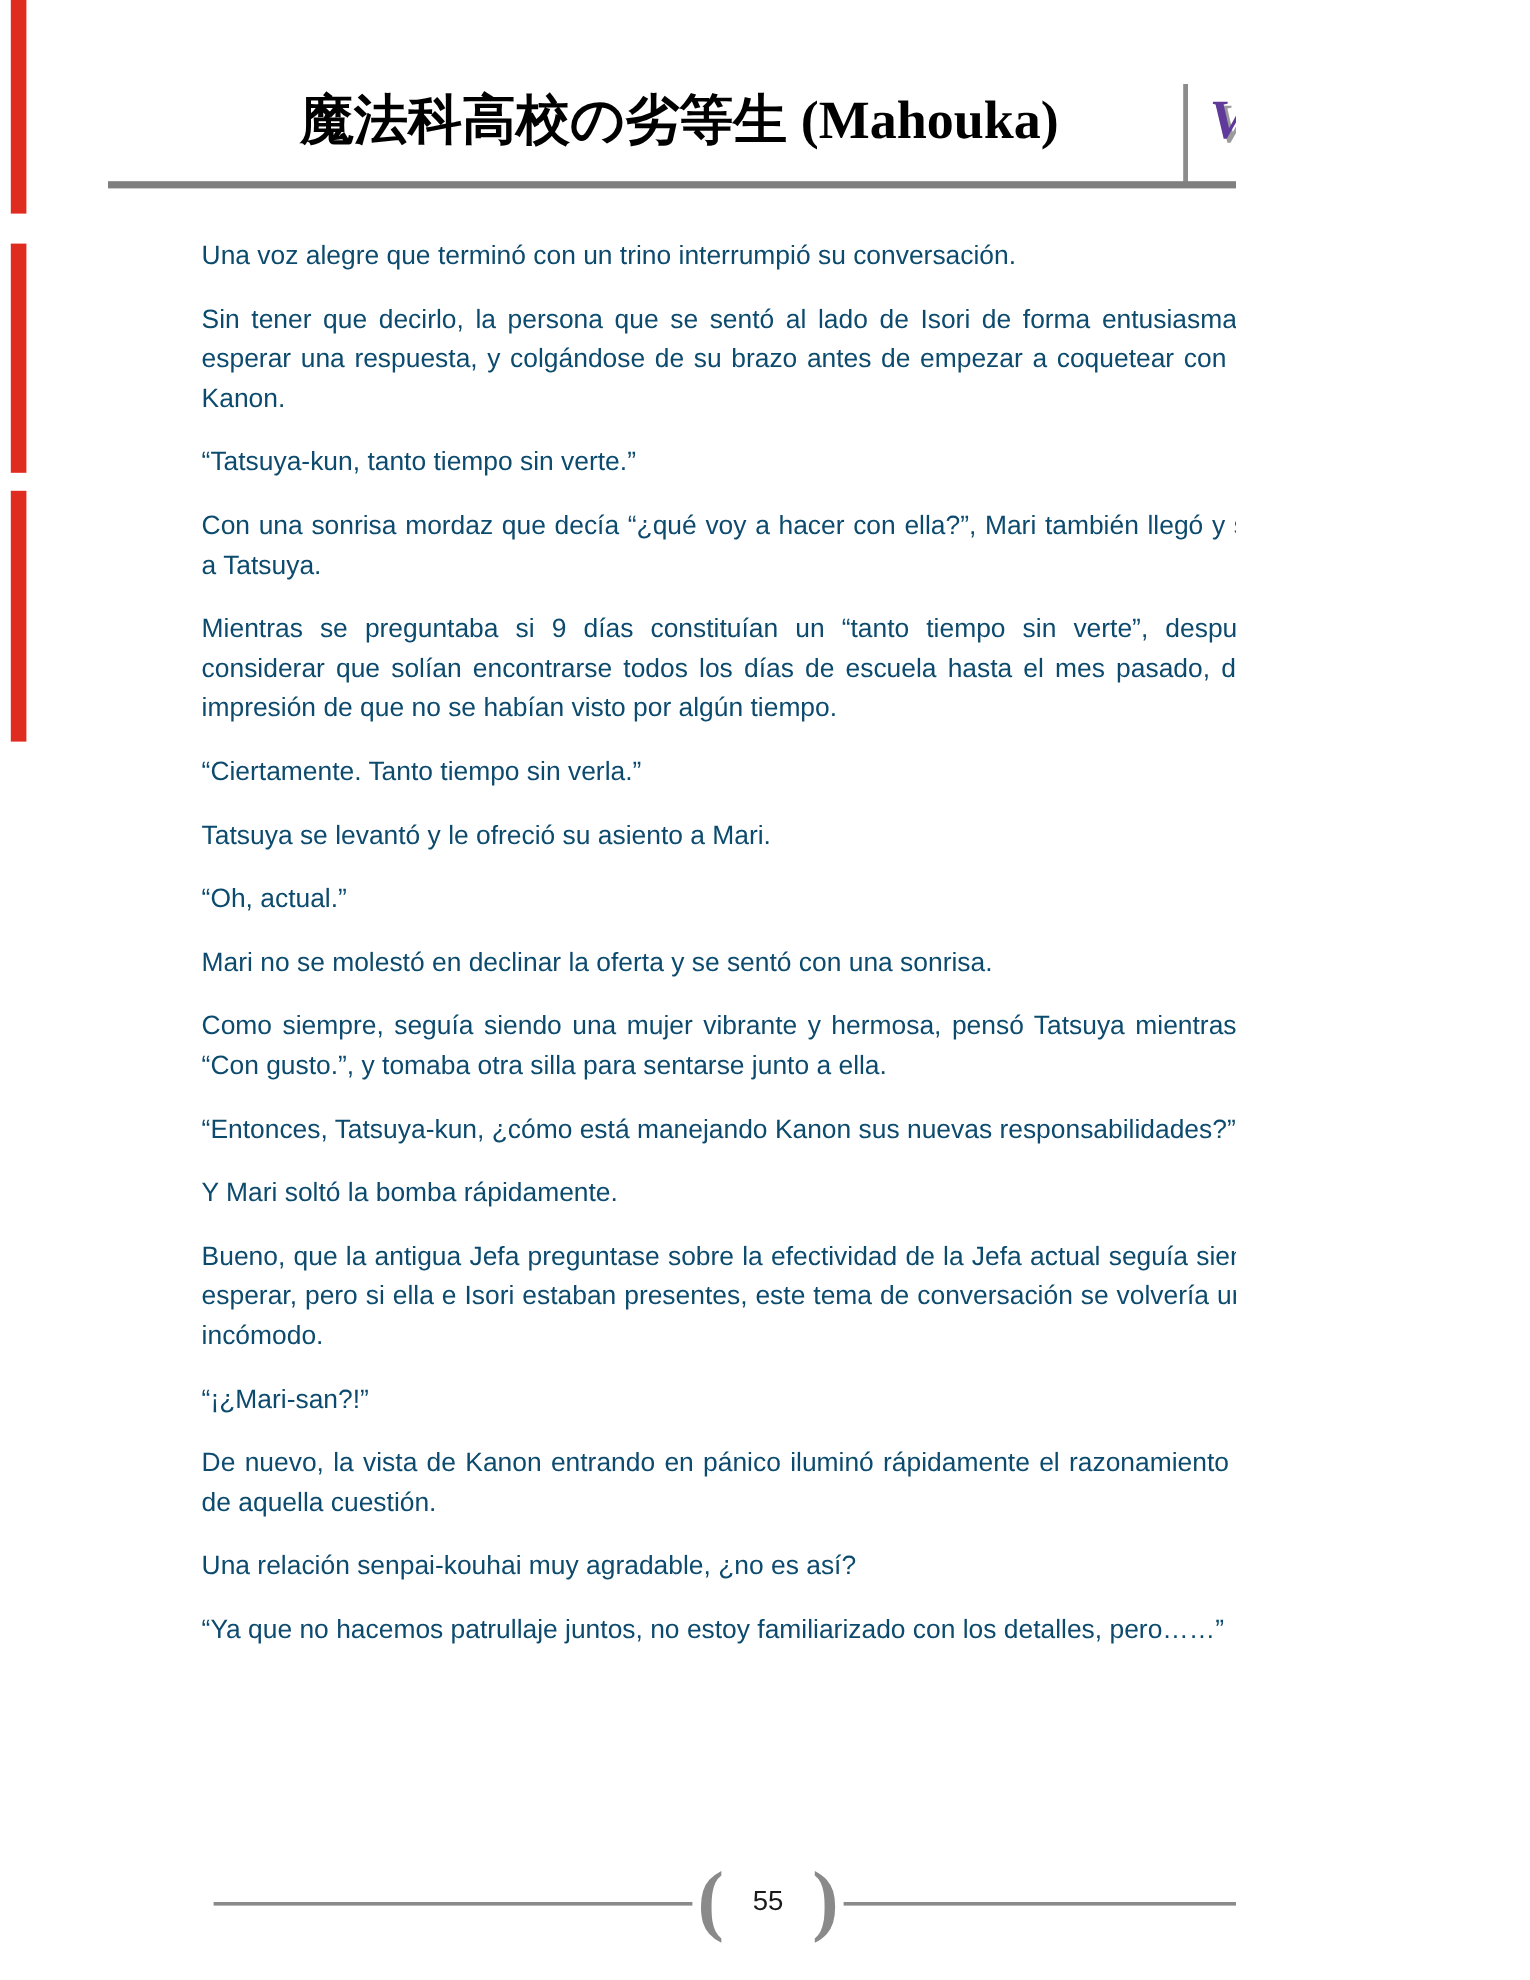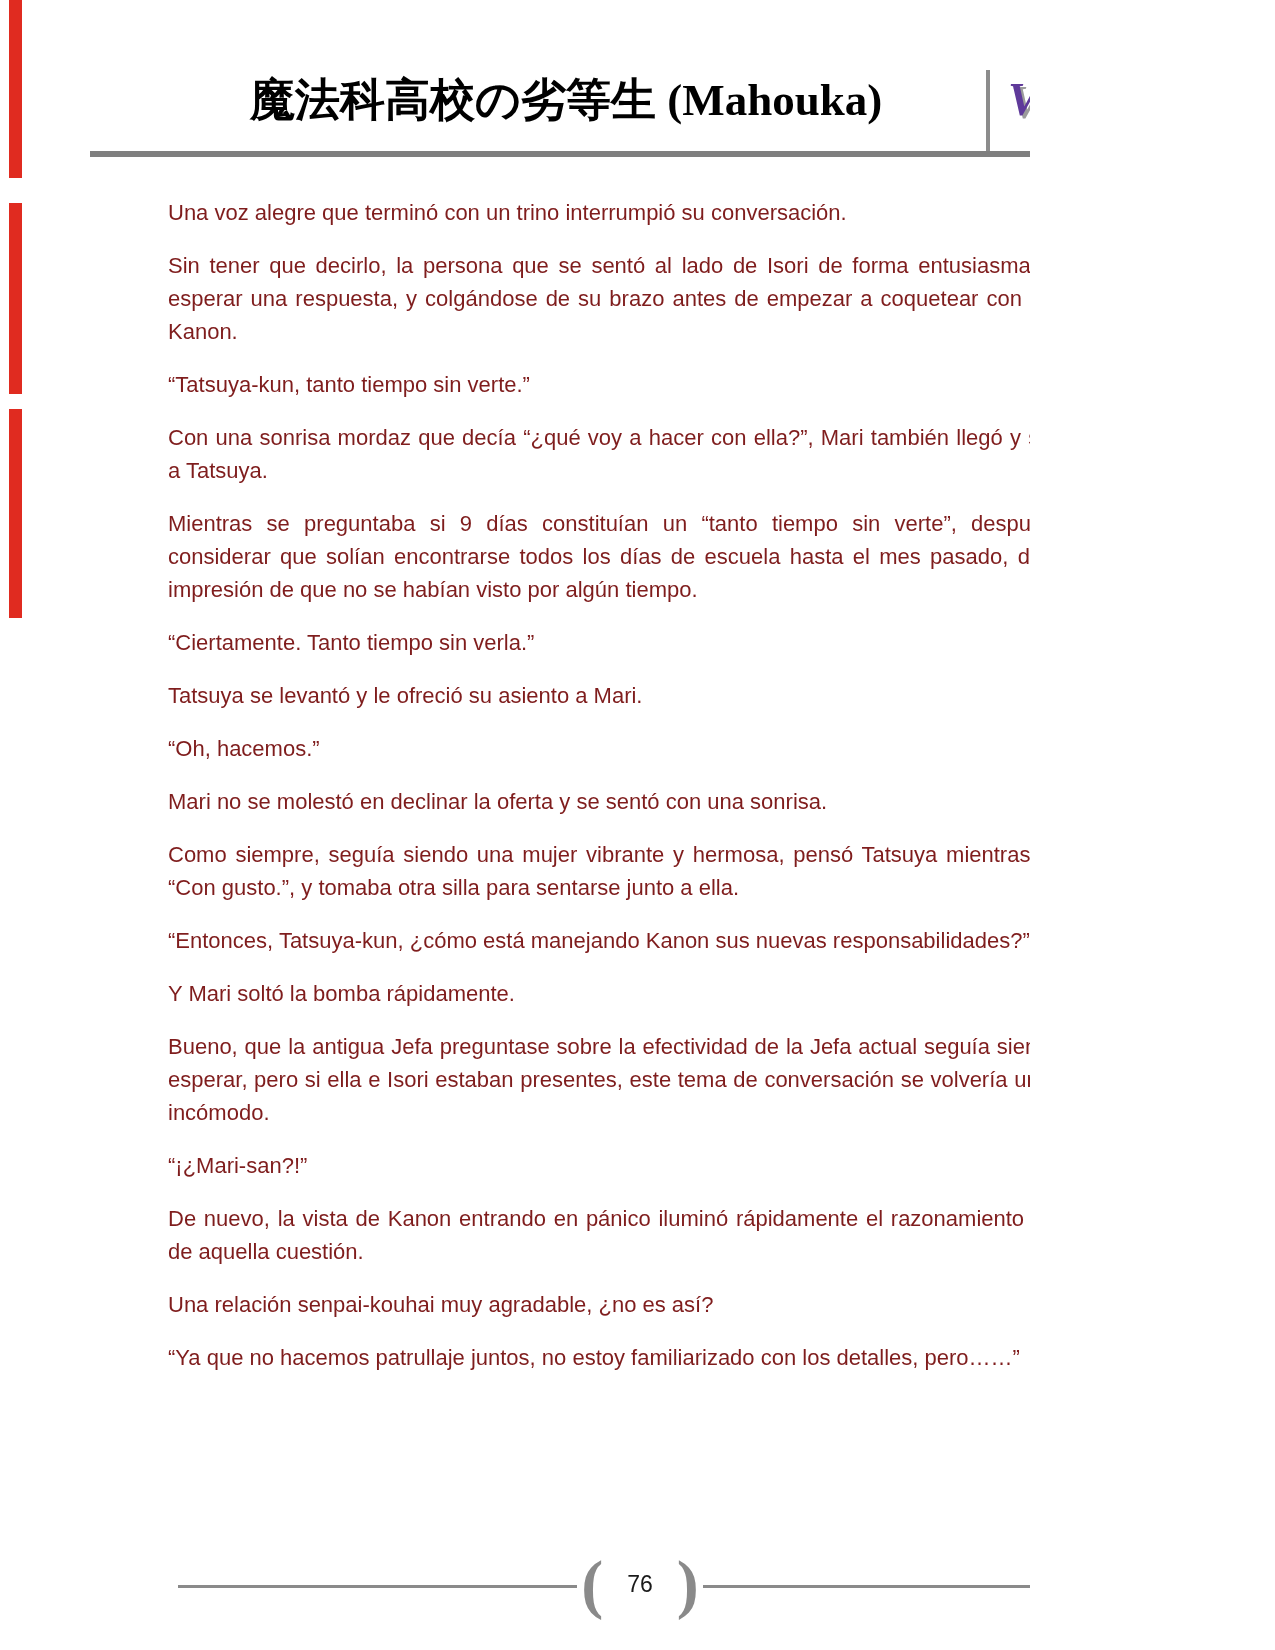--- a/index.html
+++ b/index.html
@@ -74,21 +74,21 @@
   #body-text {
     position: absolute;
     left: 168px;
     top: 196px;
     width: 925px;
   }
   #body-text p.para {
     margin: 0 0 20px 0;
     font-size: 22px;
     line-height: 33px;
-    color: #7f1d1d;
+    color: #0c4a6e;
     text-align: justify;
     text-justify: inter-word;
   }
 
   
   #footer {
     position: absolute;
     left: 178px;
     top: 1548px;
     width: 924px;
@@ -137,33 +137,33 @@
 
   <div id="body-text">
 
   <p class="para">Una voz alegre que terminó con un trino interrumpió su conversación.</p>
       <p class="para">Sin tener que decirlo, la persona que se sentó al lado de Isori de forma entusiasmada sin esperar una respuesta, y colgándose de su brazo antes de empezar a coquetear con él, era Kanon.</p>
       <p class="para">“Tatsuya-kun, tanto tiempo sin verte.”</p>
       <p class="para">Con una sonrisa mordaz que decía “¿qué voy a hacer con ella?”, Mari también llegó y saludó a Tatsuya.</p>
       <p class="para">Mientras se preguntaba si 9 días constituían un “tanto tiempo sin verte”, después de considerar que solían encontrarse todos los días de escuela hasta el mes pasado, daba la impresión de que no se habían visto por algún tiempo.</p>
       <p class="para">“Ciertamente. Tanto tiempo sin verla.”</p>
       <p class="para">Tatsuya se levantó y le ofreció su asiento a Mari.</p>
-      <p class="para">“Oh, hacemos.”</p>
+      <p class="para">“Oh, actual.”</p>
       <p class="para">Mari no se molestó en declinar la oferta y se sentó con una sonrisa.</p>
       <p class="para">Como siempre, seguía siendo una mujer vibrante y hermosa, pensó Tatsuya mientras decía “Con gusto.”, y tomaba otra silla para sentarse junto a ella.</p>
       <p class="para">“Entonces, Tatsuya-kun, ¿cómo está manejando Kanon sus nuevas responsabilidades?”</p>
       <p class="para">Y Mari soltó la bomba rápidamente.</p>
       <p class="para">Bueno, que la antigua Jefa preguntase sobre la efectividad de la Jefa actual seguía siendo de esperar, pero si ella e Isori estaban presentes, este tema de conversación se volvería un poco incómodo.</p>
       <p class="para">“¡¿Mari-san?!”</p>
       <p class="para">De nuevo, la vista de Kanon entrando en pánico iluminó rápidamente el razonamiento detrás de aquella cuestión.</p>
       <p class="para">Una relación senpai-kouhai muy agradable, ¿no es así?</p>
       <p class="para">“Ya que no hacemos patrullaje juntos, no estoy familiarizado con los detalles, pero……”</p>
     </div>
 
   <div id="footer">
     <div class="footer-rule"></div>
     <span class="footer-bracket" id="footer-bracket-left">(</span>
-    <span id="page-number">76</span>
+    <span id="page-number">55</span>
     <span class="footer-bracket" id="footer-bracket-right">)</span>
     <div class="footer-rule"></div>
   </div>
 
 </div>
 
 </body></html>

